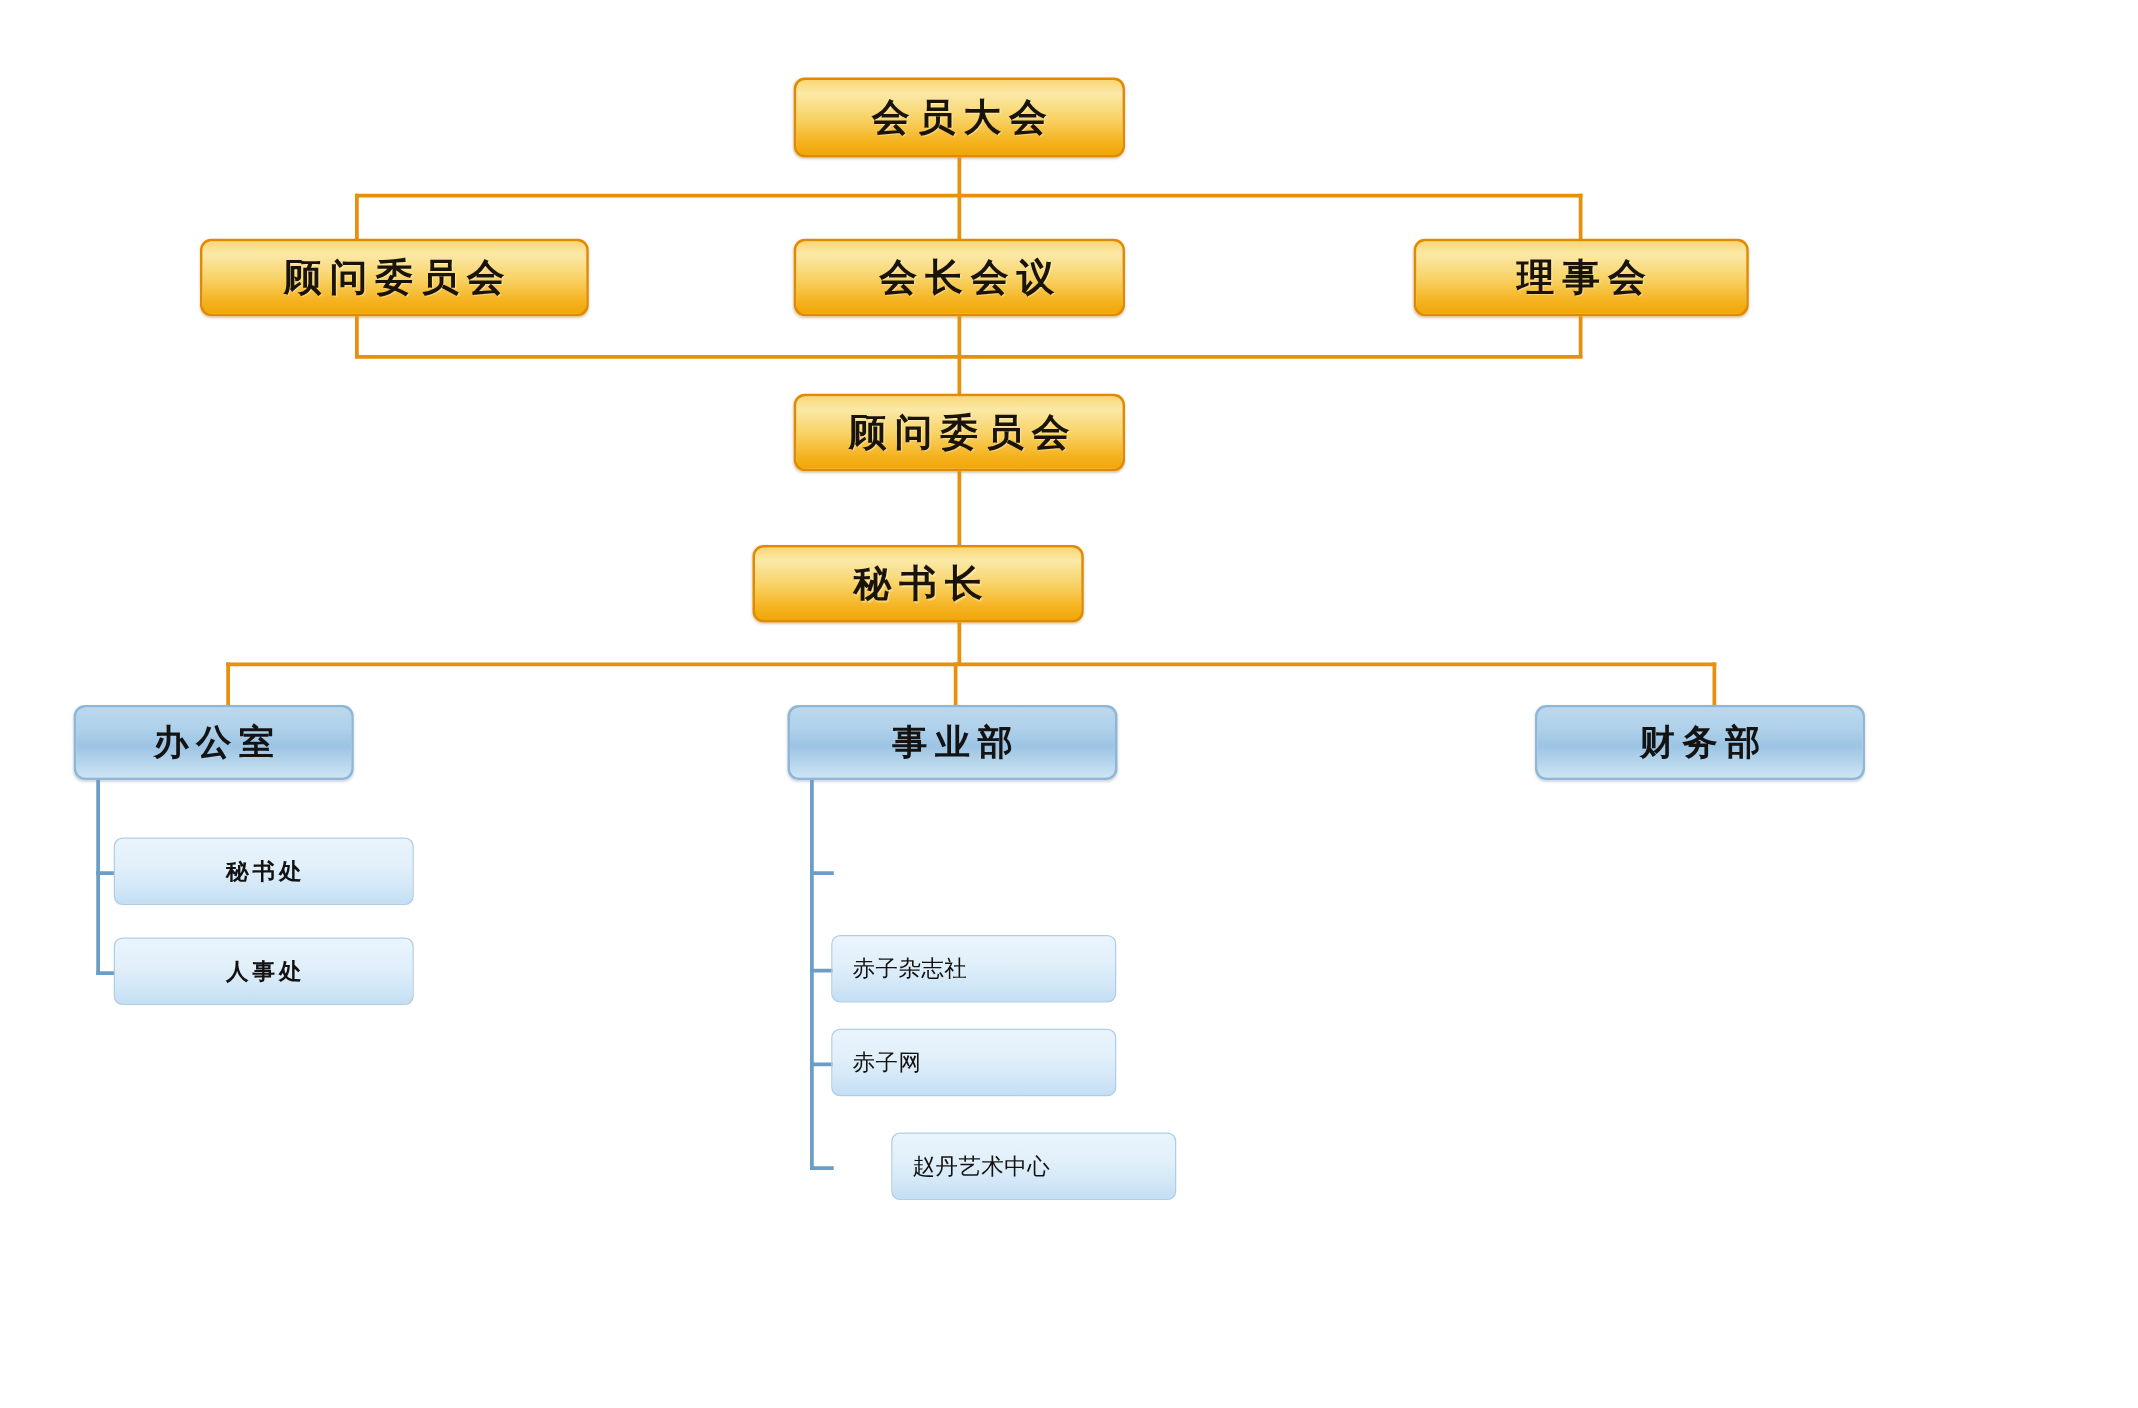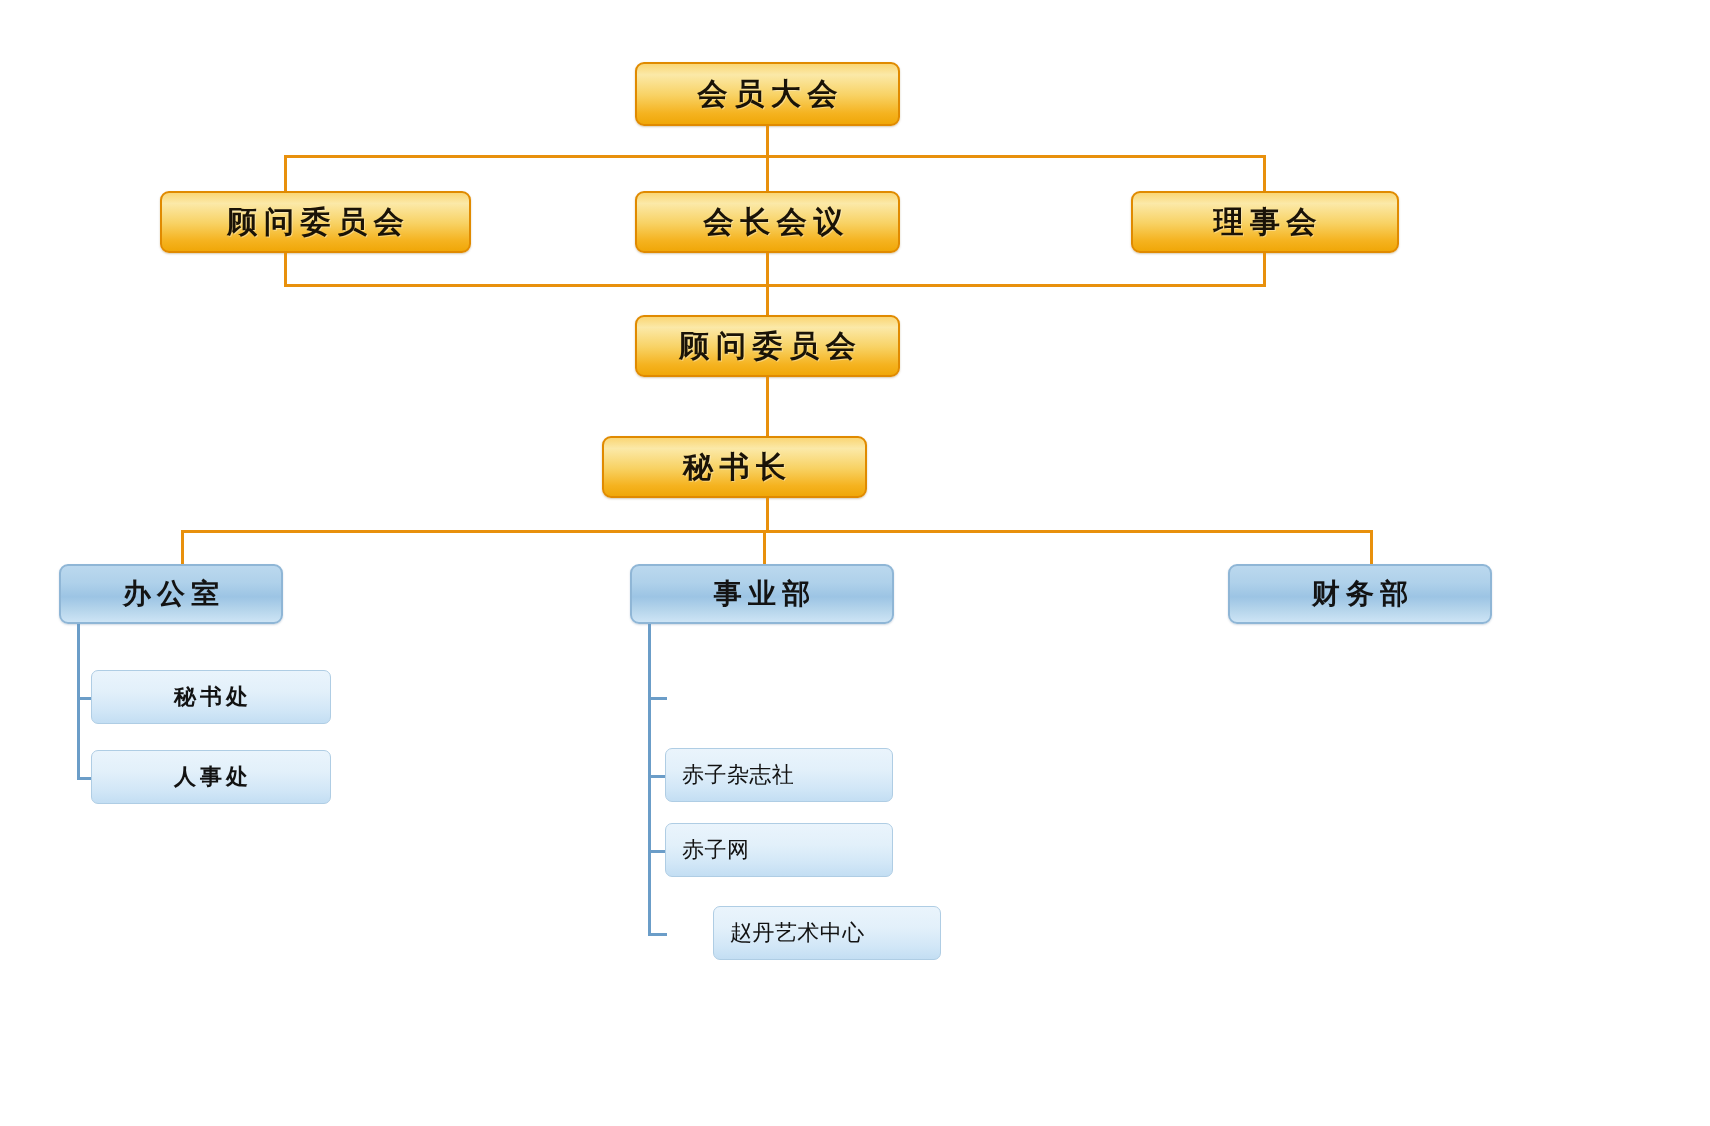--- a/index.html
+++ b/index.html
@@ -95,21 +95,21 @@
     border: 1px solid #AFCDE4;
     border-radius: 7px;
     background: linear-gradient(to bottom,
                 #EAF4FC 0%,
                 #E2F0FA 40%,
                 #D2E7F7 75%,
                 #C3DEF3 100%);
     display: flex;
     align-items: center;
     color: #121212;
-    font-size: 22px;
+    font-size: 18px;
     white-space: nowrap;
   }
   .node-child.centered {
     justify-content: center;
     letter-spacing: 0.18em;
     text-indent: 0.18em;
     font-weight: bold;
     font-family: "Liberation Serif", "DejaVu Serif", serif;
   }
   .node-child.left {

